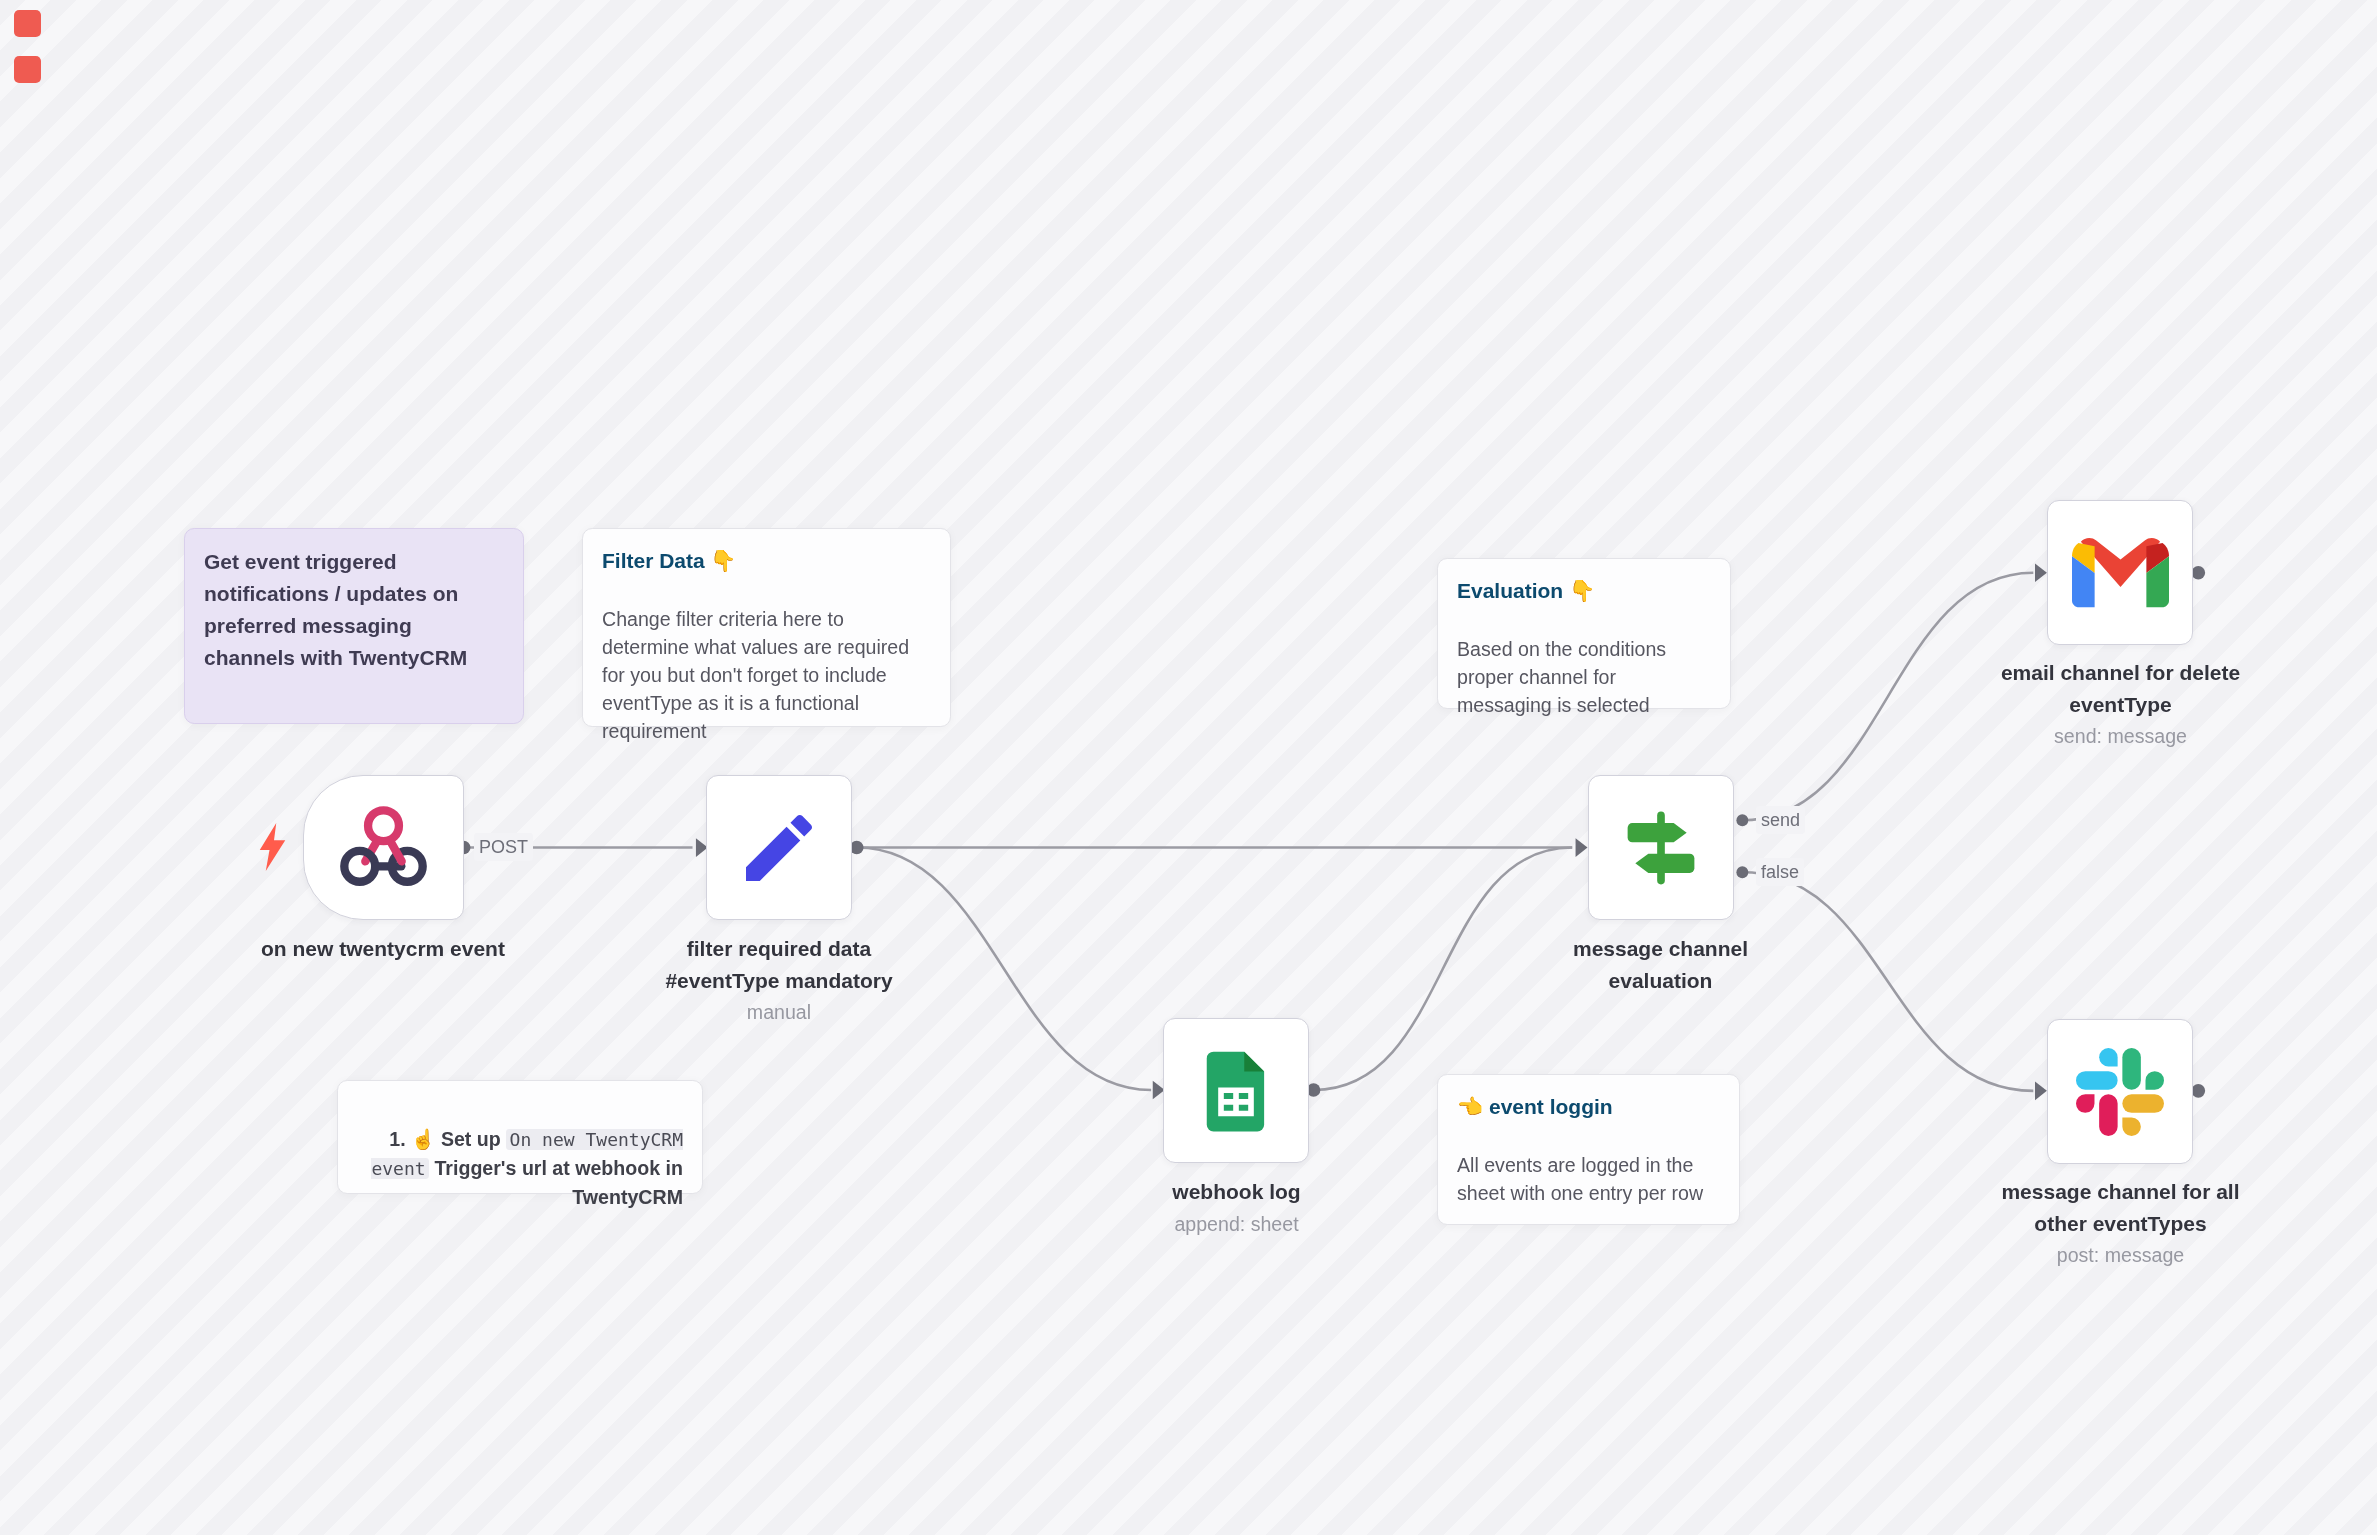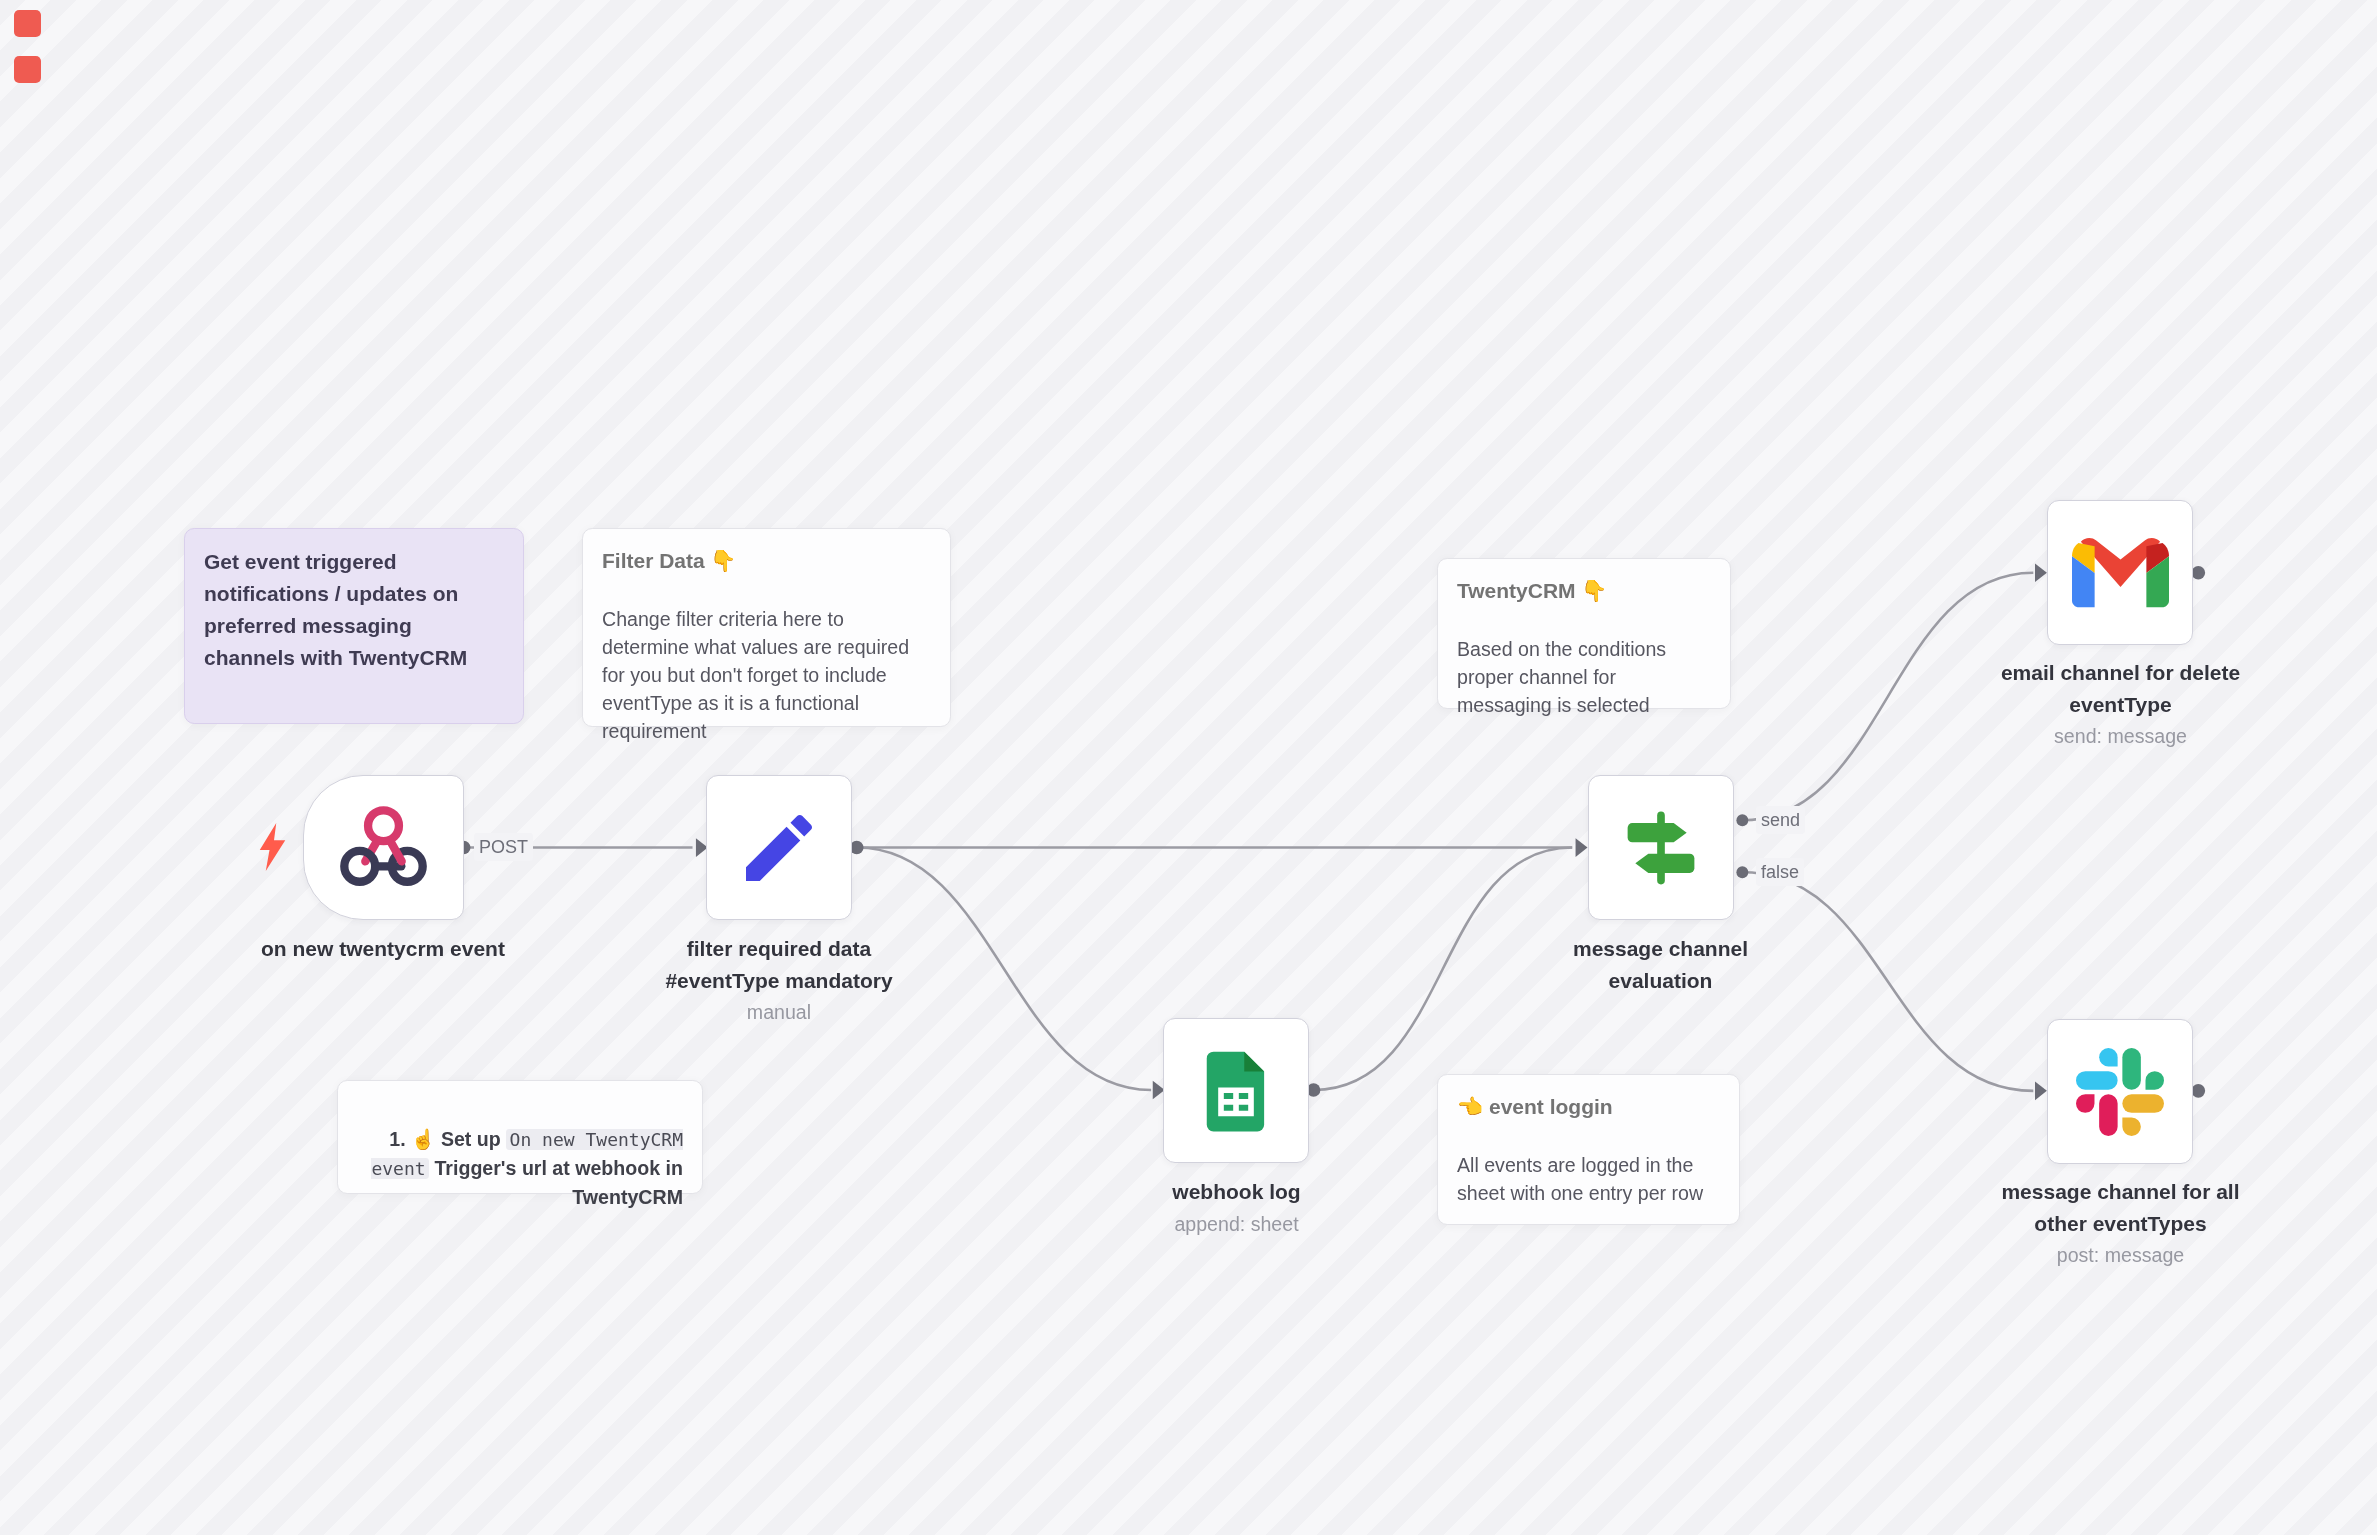--- a/index.html
+++ b/index.html
@@ -42,21 +42,21 @@
     font-size:18px;line-height:28px;color:#6d6e78;font-weight:500;
     background:#f3f3f6;border-radius:3.4px;padding:0 5.1px;
   }
   
   .sticky{
     position:absolute;box-sizing:border-box;
     background:#fdfdfe;border:0.9px solid #e3e3e8;border-radius:10.2px;
     padding:17px 19px;
     box-shadow:0 1.7px 8.5px rgba(40,40,60,.04);
   }
-  .sticky-title{font-size:21px;line-height:29px;font-weight:700;color:#737373;margin-bottom:5.1px;}
+  .sticky-title{font-size:21px;line-height:29px;font-weight:700;color:#0c4a6e;margin-bottom:5.1px;}
   .sticky-body{font-size:19.6px;line-height:28px;font-weight:400;color:#565660;margin-top:30px;}
   .sticky--purple{
     background:#e9e3f5;border-color:#d9cfec;
   }
   .sticky--purple .sticky-title{color:#3f3b52;line-height:32px;margin-bottom:0;}
   .sticky--bold .sticky-body{font-weight:700;color:#3f4049;line-height:29px;text-align:right;}
   .code{
     font-family:"DejaVu Sans Mono","Liberation Mono",monospace;
     background:#ececf1;border-radius:3.4px;padding:0 3.4px;
     font-size:18px;font-weight:400;color:#4a4b55;
@@ -106,21 +106,21 @@
   <div class="sticky" style="left:582px;top:528px;width:369px;height:199px">
     <div class="sticky-title">Filter Data 👇</div>
     <div class="sticky-body">Change filter criteria here to determine what values are required for you but don't forget to include eventType as it is a functional requirement</div>
   </div>
 
   <div class="sticky sticky--bold" style="left:337px;top:1080px;width:366px;height:114px;padding:13.6px 19px">
     <div class="sticky-body"><span>1. ☝️ Set up </span><span class="code">On new TwentyCRM event</span><span> Trigger's url at webhook in TwentyCRM</span></div>
   </div>
 
   <div class="sticky" style="left:1437px;top:558px;width:294px;height:151px">
-    <div class="sticky-title">TwentyCRM 👇</div>
+    <div class="sticky-title">Evaluation 👇</div>
     <div class="sticky-body">Based on the conditions proper channel for messaging is selected</div>
   </div>
 
   <div class="sticky" style="left:1437px;top:1074px;width:303px;height:151px">
     <div class="sticky-title">👈 event loggin</div>
     <div class="sticky-body">All events are logged in the sheet with one entry per row</div>
   </div>
 
   <div class="bolt">
     <svg width="31" height="48" viewBox="0 0 20 32">

